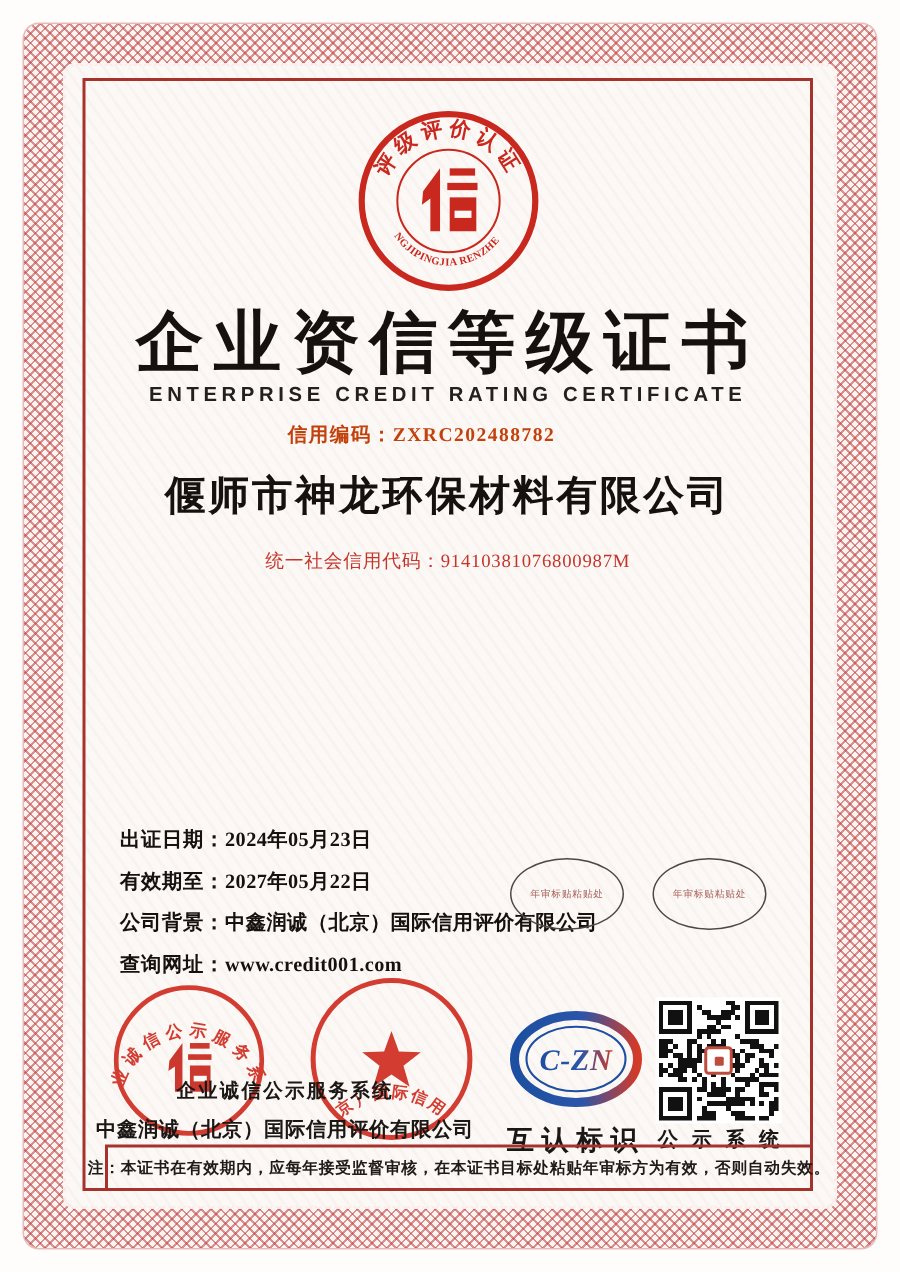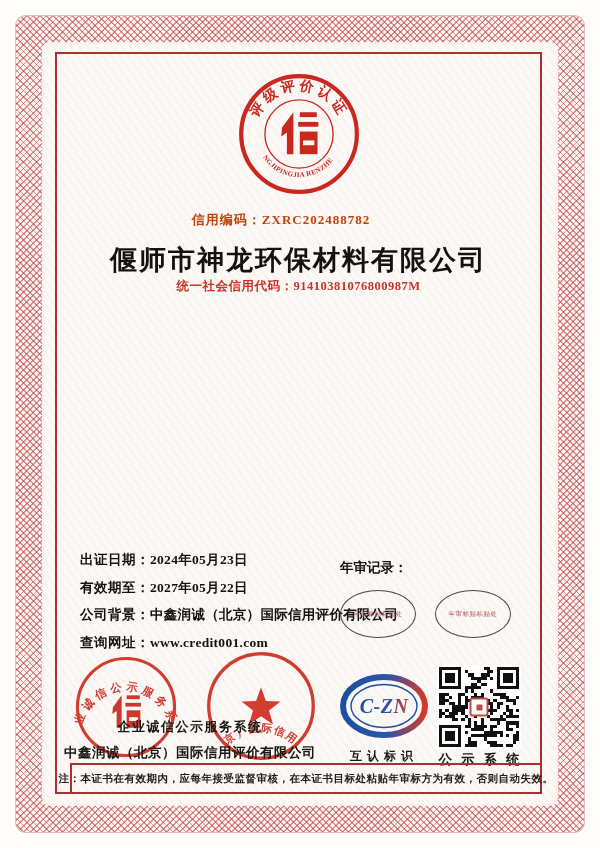--- a/index.html
+++ b/index.html
@@ -21,21 +21,21 @@
   .frame{position:absolute;left:55px;top:52px;right:58px;bottom:54px;border:2.5px solid #a5322c;}
 
   .content{position:absolute;left:57px;top:54px;right:60px;text-align:center;}
 
   .seal-top-wrap{margin-top:18px;}
   .title{margin-top:4px;font-size:45px;font-weight:bold;color:#16110e;letter-spacing:7px;line-height:1.05;}
   .subtitle{margin-top:3px;font-size:13.5px;font-weight:bold;color:#23201e;letter-spacing:3.1px;
     font-family:"Liberation Sans","DejaVu Sans",sans-serif;}
   .code-row{margin-top:11px;text-align:center;padding-right:35px;font-size:13px;font-weight:bold;color:#c2410c;letter-spacing:1px;}
   .company{margin-top:13px;font-size:27px;font-weight:bold;color:#16110e;letter-spacing:2px;text-align:center;}
-  .uscc{margin-top:0;font-size:12.5px;font-weight:bold;color:#c5342a;letter-spacing:.5px;}
+  .uscc{margin-top:18px;font-size:12.5px;font-weight:normal;color:#c5342a;letter-spacing:.5px;}
   .para{width:447px;margin:13px auto 0;text-align:justify;text-indent:2em;font-size:16.5px;font-weight:bold;
     color:#1b1715;line-height:1.32;letter-spacing:.4px;}
   .rating{margin-top:14px;font-size:63px;font-weight:bold;color:#d4281d;letter-spacing:7px;line-height:1;}
 
   .meta{position:absolute;left:80px;top:551px;text-align:left;}
   .meta-row{font-size:13.5px;font-weight:bold;color:#16110e;margin-bottom:9.5px;letter-spacing:.5px;}
   .meta-row .val{letter-spacing:.3px;text-align:right;}
 
   .annual{position:absolute;left:340px;top:559px;text-align:left;}
   .annual-label{font-size:13.5px;font-weight:bold;color:#16110e;}
@@ -46,21 +46,21 @@
 
   .seal-zone{position:absolute;left:0;top:645px;width:600px;height:125px;}
   .seal{position:absolute;opacity:.92;}
   .seal-left{left:74px;top:10px;}
   .seal-right{left:205px;top:5px;}
   .seal-captions{position:absolute;left:40px;top:73px;width:300px;text-align:center;}
   .cap1{font-size:13px;font-weight:bold;color:#1b1715;letter-spacing:1.5px;}
   .cap2{margin-top:8px;font-size:13.5px;font-weight:bold;color:#1b1715;letter-spacing:.5px;}
   .czn{position:absolute;left:338px;top:26px;}
   .czn-label{position:absolute;left:330px;top:103px;width:108px;text-align:center;
-    font-size:12px;font-weight:bold;color:#1b1715;letter-spacing:5px;}
+    font-size:18px;font-weight:bold;color:#1b1715;letter-spacing:5px;}
   .qr{position:absolute;left:437px;top:20px;width:84px;height:84px;background:#fff;padding:2px;box-sizing:border-box;}
   .qr-logo{position:absolute;left:50%;top:50%;transform:translate(-50%,-50%);width:15px;height:15px;
     border:2.5px solid #bf4a3e;border-radius:3px;background:#fff;display:flex;align-items:center;justify-content:center;}
   .qr-logo i{display:block;width:6px;height:6px;background:#bf4a3e;border-radius:1px;}
   .qr-label{position:absolute;left:425px;top:106px;width:108px;text-align:center;
     font-size:13.5px;font-weight:bold;color:#1b1715;letter-spacing:9px;text-indent:9px;}
 
   .note{position:absolute;left:70px;right:58px;bottom:54px;height:31px;border:2.5px solid #a5322c;
     display:flex;align-items:center;justify-content:center;box-sizing:border-box;}
   .note span{font-size:10.5px;font-weight:bold;color:#201b18;letter-spacing:.5px;white-space:nowrap;}
@@ -102,20 +102,22 @@
         <text font-size="13.5" font-weight="bold" fill="#c8281e" style="letter-spacing:3.5px">
           <textPath href="#arcTopA" xlink:href="#arcTopA" startOffset="50%" text-anchor="middle">评级评价认证</textPath>
         </text>
         <text font-size="6.8" font-weight="bold" fill="#c8281e" style="letter-spacing:.3px">
           <textPath href="#arcBotA" xlink:href="#arcBotA" startOffset="50%" text-anchor="middle">PINGJIPINGJIA RENZHENG</textPath>
         </text>
         <use href="#xinlogo" xlink:href="#xinlogo" transform="scale(0.78)"></use>
       </svg>
     </div>
 
+    <div class="title">企业资信等级证书</div>
+    <div class="subtitle">ENTERPRISE CREDIT RATING CERTIFICATE</div>
     <div class="code-row">信用编码：ZXRC202488782</div>
 
     <div class="company">偃师市神龙环保材料有限公司</div>
     <div class="uscc">统一社会信用代码：91410381076800987M</div>
 
   </div>
 
   <div class="meta">
     <div class="meta-row">
       <span class="lab">出证日期：</span><span class="val">2024年05月23日</span>
@@ -125,21 +127,20 @@
     </div>
     <div class="meta-row">
       <span class="lab">公司背景：</span><span class="val">中鑫润诚（北京）国际信用评价有限公司</span>
     </div>
     <div class="meta-row">
       <span class="lab">查询网址：</span><span class="val">www.credit001.com</span>
     </div>
   </div>
 
   <div class="annual">
-    <div class="annual-label">年审记录：</div>
     <div class="slots">
       <div class="slot">
         <span>年审标贴粘贴处</span>
       </div>
       <div class="slot">
         <span>年审标贴粘贴处</span>
       </div>
     </div>
   </div>
 

